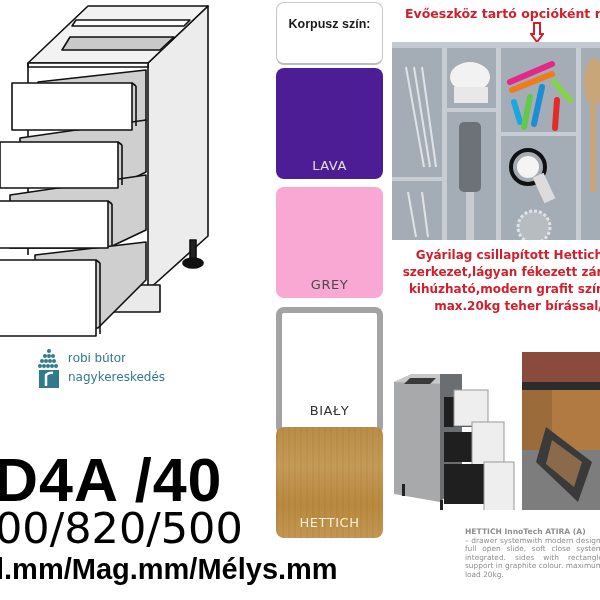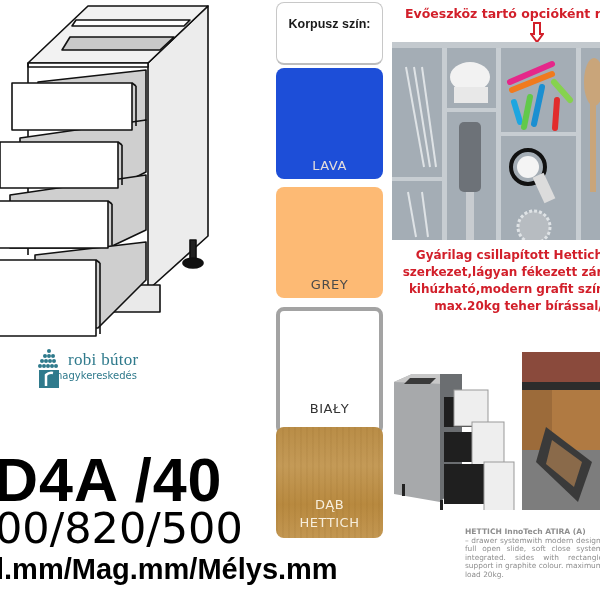--- a/index.html
+++ b/index.html
@@ -2,34 +2,34 @@
 <html><head>
   <meta charset="utf-8">
   <style>
     html, body { margin:0; padding:0; background:#fff; }
     body { width:600px; height:600px; position:relative; overflow:hidden; font-family:"DejaVu Sans", sans-serif; }
     .abs { position:absolute; }
     
     #cabinet { left:0; top:0; width:270px; height:340px; }
     
     #logo { left:36px; top:348px; width:140px; height:50px; }
-    .logo-name { left:32px; top:2px; font-size:17px; color:#2f7a8c; font-family:Liberation Serif, serif; letter-spacing:0.3px; white-space:nowrap; }
-    .logo-sub { left:20px; top:22px; font-size:10px; color:#2f7a8c; white-space:nowrap; }
+    .logo-name { left:32px; top:2px; font-size:13px; color:#2f7a8c; font-family:Liberation Sans, sans-serif; letter-spacing:0.3px; white-space:nowrap; }
+    .logo-sub { left:32px; top:22px; font-size:12px; color:#2f7a8c; white-space:nowrap; }
     
     .model { left:-6px; top:448px; font-family:"Liberation Sans", sans-serif; font-weight:bold; font-size:61px; line-height:64px; color:#000; white-space:nowrap; letter-spacing:1px; }
     .dims { left:-5px; top:504px; font-family:"DejaVu Sans", sans-serif; font-size:43px; line-height:48px; color:#000; white-space:nowrap; }
     .dimlabel { left:-4px; top:553px; font-family:"Liberation Sans", sans-serif; font-weight:bold; font-size:29px; line-height:32px; color:#000; white-space:nowrap; }
     
     .sw { left:276px; width:107px; box-sizing:border-box;border-radius:8px; }
     .sw-label { position:absolute; left:0; right:0; text-align:center; font-size:13px; letter-spacing:0.5px; }
     #sw-header { top:2px; height:63px; border:1px solid #c8c8c8; border-bottom:2px solid #bdbdbd; background:#fff; }
     #sw-header .sw-label { top:14px; font-family:"Liberation Sans", sans-serif; font-weight:bold; font-size:12.5px; color:#1a1a1a; letter-spacing:0; }
     #sw-lava { top:68px; height:111px; }
     #sw-grey { top:187px; height:111px; }
-    #sw-bialy { top:307px; height:128px; border:4px solid #a3a3a3; }
+    #sw-bialy { top:307px; height:128px; border:6px solid #a3a3a3; }
     #sw-dab { top:427px; height:111px; background:
       repeating-linear-gradient(90deg, rgba(120,80,20,0.08) 0 2px, transparent 2px 6px),
       linear-gradient(180deg,#b98d47 0%,#c49a57 35%,#b8893f 70%,#c39752 100%); }
     
     .red-title { left:405px; top:6px; color:#d21f2a; font-family:"DejaVu Sans", sans-serif; font-weight:bold; font-size:12.5px; white-space:nowrap; }
     .red-block { left:390px; top:247px; width:240px; color:#d21f2a; font-family:"DejaVu Sans", sans-serif; font-weight:bold; font-size:12px; line-height:17px; text-align:center; white-space:nowrap; }
     .red-block div { white-space:nowrap; }
     #tray { left:392px; top:42px; width:208px; height:198px; background:#9aa3ab; overflow:hidden; }
     #cab2 { left:392px; top:352px; width:125px; height:158px; }
     #kitchen { left:522px; top:352px; width:78px; height:158px; background:linear-gradient(180deg,#8c4a3a 0%,#7a4232 20%,#3a3a3a 28%,#9a6a3a 40%,#a87a46 60%,#6a6a6a 80%,#7a7a7a 100%); overflow:hidden; }
@@ -100,31 +100,30 @@
   <span class="abs logo-sub">nagykereskedés</span>
 </div>
 
 <div class="abs model">D4A /40</div>
 <div class="abs dims">00/820/500</div>
 <div class="abs dimlabel">l.mm/Mag.mm/Mélys.mm</div>
 
 <div id="sw-header" class="abs sw">
   <span class="sw-label">Korpusz szín:</span>
 </div>
-<div id="sw-lava" class="abs sw" style="background:#1d4ed8">
+<div id="sw-lava" class="abs sw" style="background:#4c1d95">
   <span class="sw-label" style="top:90px;color:#e4dedc">LAVA</span>
 </div>
-<div id="sw-grey" class="abs sw" style="background:#fdba74">
+<div id="sw-grey" class="abs sw" style="background:#f9a8d4">
   <span class="sw-label" style="top:90px;color:#4a4a4a">GREY</span>
 </div>
 <div id="sw-bialy" class="abs sw" style="background:#fff">
   <span class="sw-label" style="top:90px;color:#333">BIAŁY</span>
 </div>
 <div id="sw-dab" class="abs sw">
-  <span class="sw-label" style="top:70px;color:#f7eedc">DĄB</span>
   <span class="sw-label" style="top:88px;color:#f7eedc">HETTICH</span>
 </div>
 
 <div class="abs red-title">Evőeszköz tartó opcióként ren</div>
 <svg class="abs" style="left:530px;top:22px" width="14" height="22" viewBox="0 0 14 22">
   <path d="M4 1 H10 V12 H13 L7 20 L1 12 H4 Z" fill="none" stroke="#d21f2a" stroke-width="2"></path>
 </svg>
 
 <div id="tray" class="abs">
   <svg width="208" height="198" viewBox="0 0 208 198">

